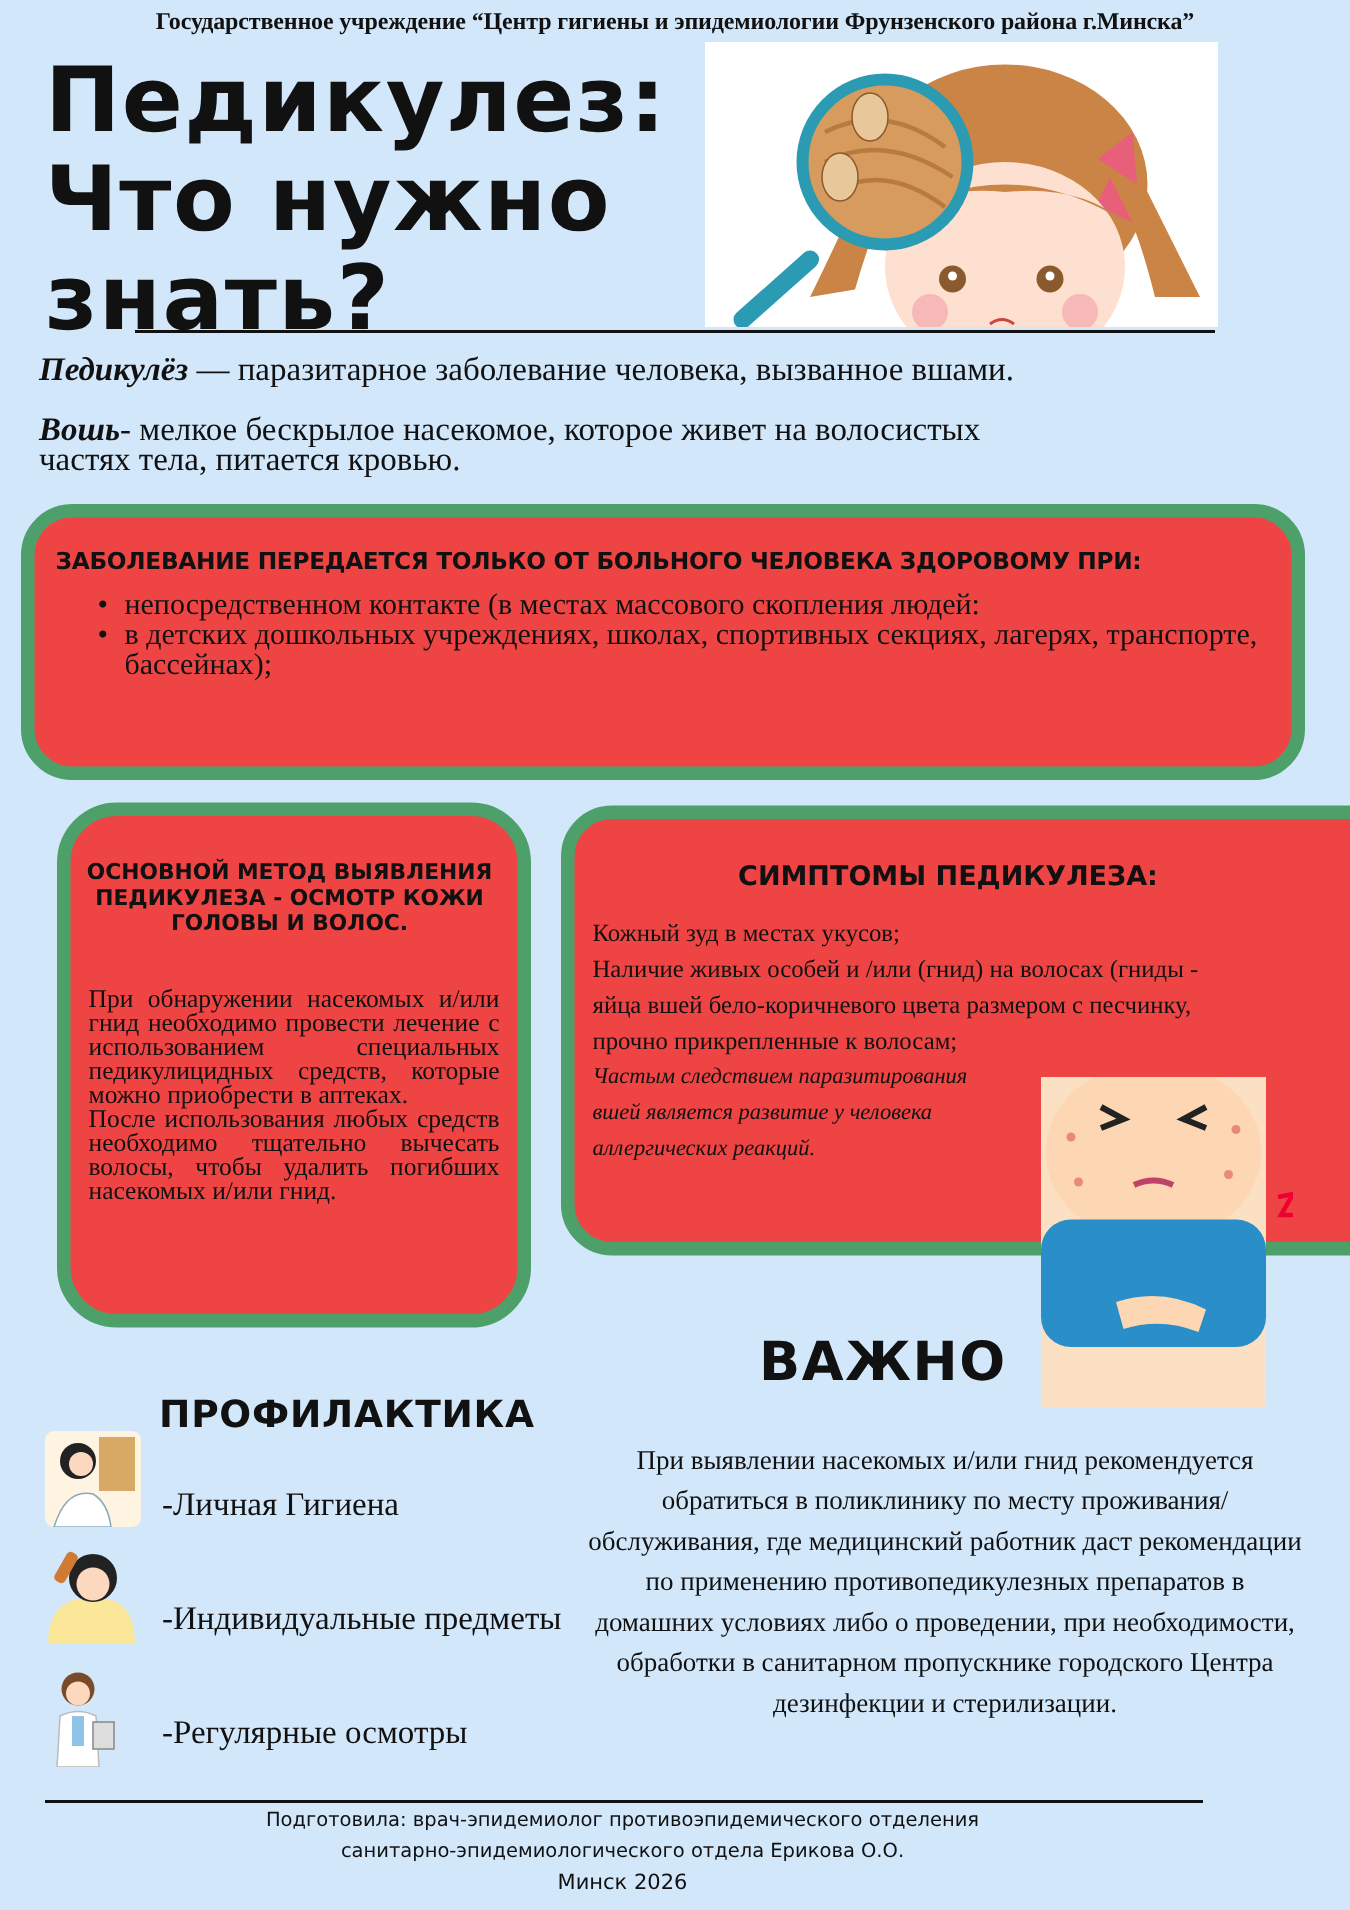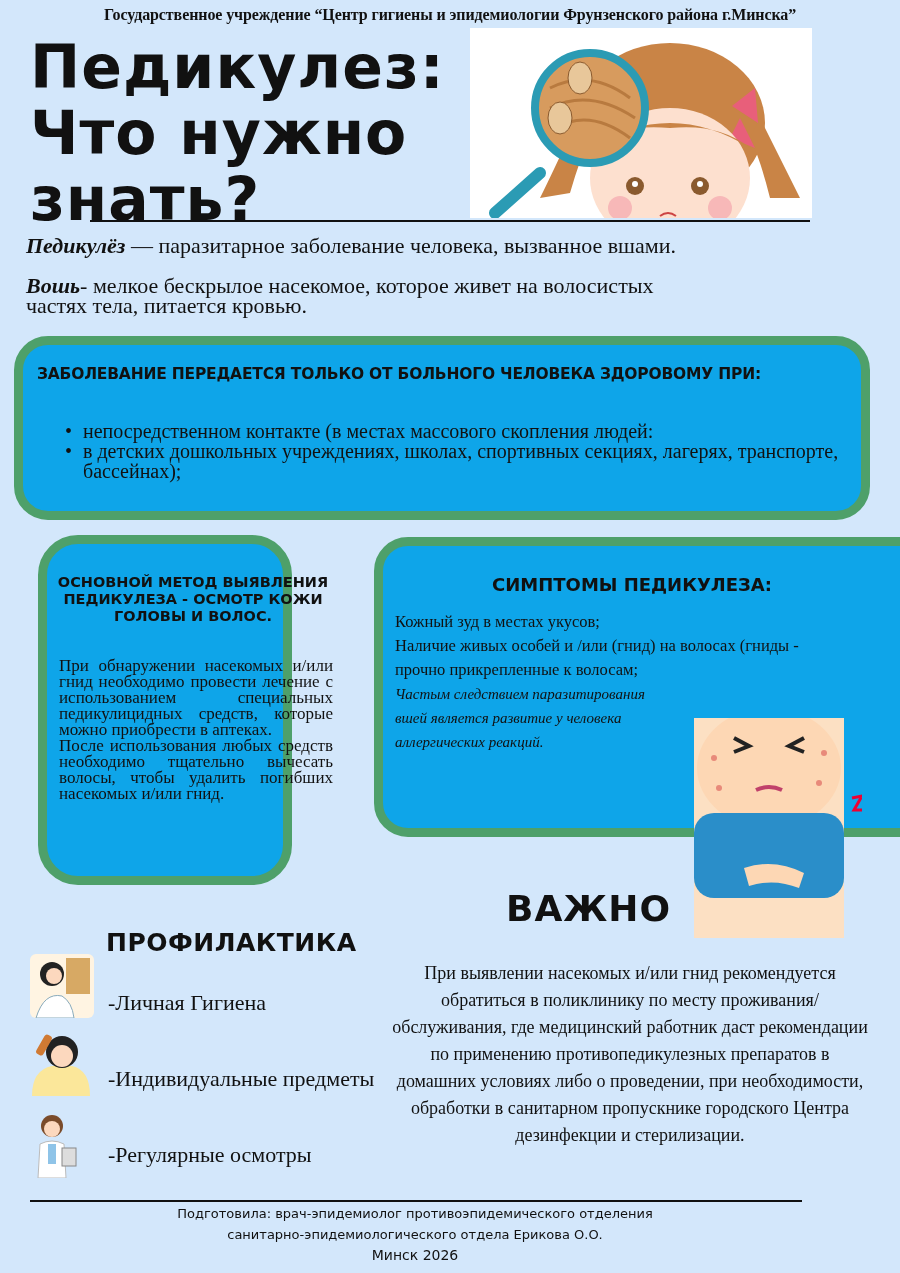--- a/index.html
+++ b/index.html
@@ -23,32 +23,32 @@
     transform: scaleX(1.0);
   }
   .hero {
     left: 470px; top: 28px; width: 342px; height: 190px; background: #ffffff;
     overflow: hidden;
   }
   .rule { height: 2px; background: #111; }
   .def { left: 26px; font-size: 22px; line-height: 20px; }
   .def b { font-style: italic; }
   .box {
-    background: #0ea5e9; border: 9px solid #4ea06a; border-radius: 34px;
+    background: #ef4444; border: 9px solid #4ea06a; border-radius: 34px;
   }
   .box-title {
     font-family: "DejaVu Sans", sans-serif; font-weight: bold;
     text-transform: uppercase; color: #111;
   }
   .trans { left: 14px; top: 336px; width: 856px; height: 184px; }
   .trans .box-title { font-size: 15.5px; position: absolute; left: 14px; top: 20px; letter-spacing: -0.2px; }
-  .trans ul { position: absolute; left: 42px; top: 76px; font-size: 20px; line-height: 20px; list-style: none; }
+  .trans ul { position: absolute; left: 42px; top: 48px; font-size: 20px; line-height: 20px; list-style: none; }
   .trans li { position: relative; padding-left: 18px; }
   .trans li::before { content: "•"; position: absolute; left: 0; top: 0; }
-  .method { left: 38px; top: 535px; width: 254px; height: 350px; border-radius: 40px; }
+  .method { left: 38px; top: 535px; width: 316px; height: 350px; border-radius: 40px; }
   .method .box-title { position: absolute; left: 10px; top: 30px; width: 272px; text-align: center; font-size: 14.5px; line-height: 17px; }
   .method .body { position: absolute; left: 12px; top: 114px; width: 274px; font-size: 17px; line-height: 16px; text-align: justify; }
   .sympt { left: 374px; top: 537px; width: 588px; height: 300px; }
   .sympt .box-title { position: absolute; left: 0; top: 28px; width: 498px; text-align: center; font-size: 18px; }
   .sympt .lines { position: absolute; left: 12px; top: 64px; font-size: 16.5px; line-height: 24px; }
   .sympt .ital { font-style: italic; font-size: 15px; line-height: 24px; }
   .boy { left: 694px; top: 718px; width: 168px; height: 220px; }
   .h-big {
     font-family: "DejaVu Sans", sans-serif; font-weight: bold; color: #111;
   }
@@ -126,20 +126,21 @@
     <div>При обнаружении насекомых и/или гнид необходимо провести лечение с использованием специальных педикулицидных средств, которые можно приобрести в аптеках.</div>
     <div>После использования любых средств необходимо тщательно вычесать волосы, чтобы удалить погибших насекомых и/или гнид.</div>
   </div>
 </div>
 
 <div class="abs box sympt">
   <div class="box-title">Симптомы педикулеза:</div>
   <div class="lines">
     <div>Кожный зуд в местах укусов;</div>
     <div>Наличие живых особей и /или (гнид) на волосах (гниды -</div>
+    <div>яйца вшей бело-коричневого цвета размером с песчинку,</div>
     <div>прочно прикрепленные к волосам;</div>
     <div class="ital">Частым следствием паразитирования</div>
     <div class="ital">вшей является развитие у человека</div>
     <div class="ital">аллергических реакций.</div>
   </div>
 </div>
 
 <div class="abs boy">
   <svg width="168" height="220" viewBox="0 0 168 220">
     <rect x="0" y="0" width="150" height="220" fill="#fce0c3"></rect>

